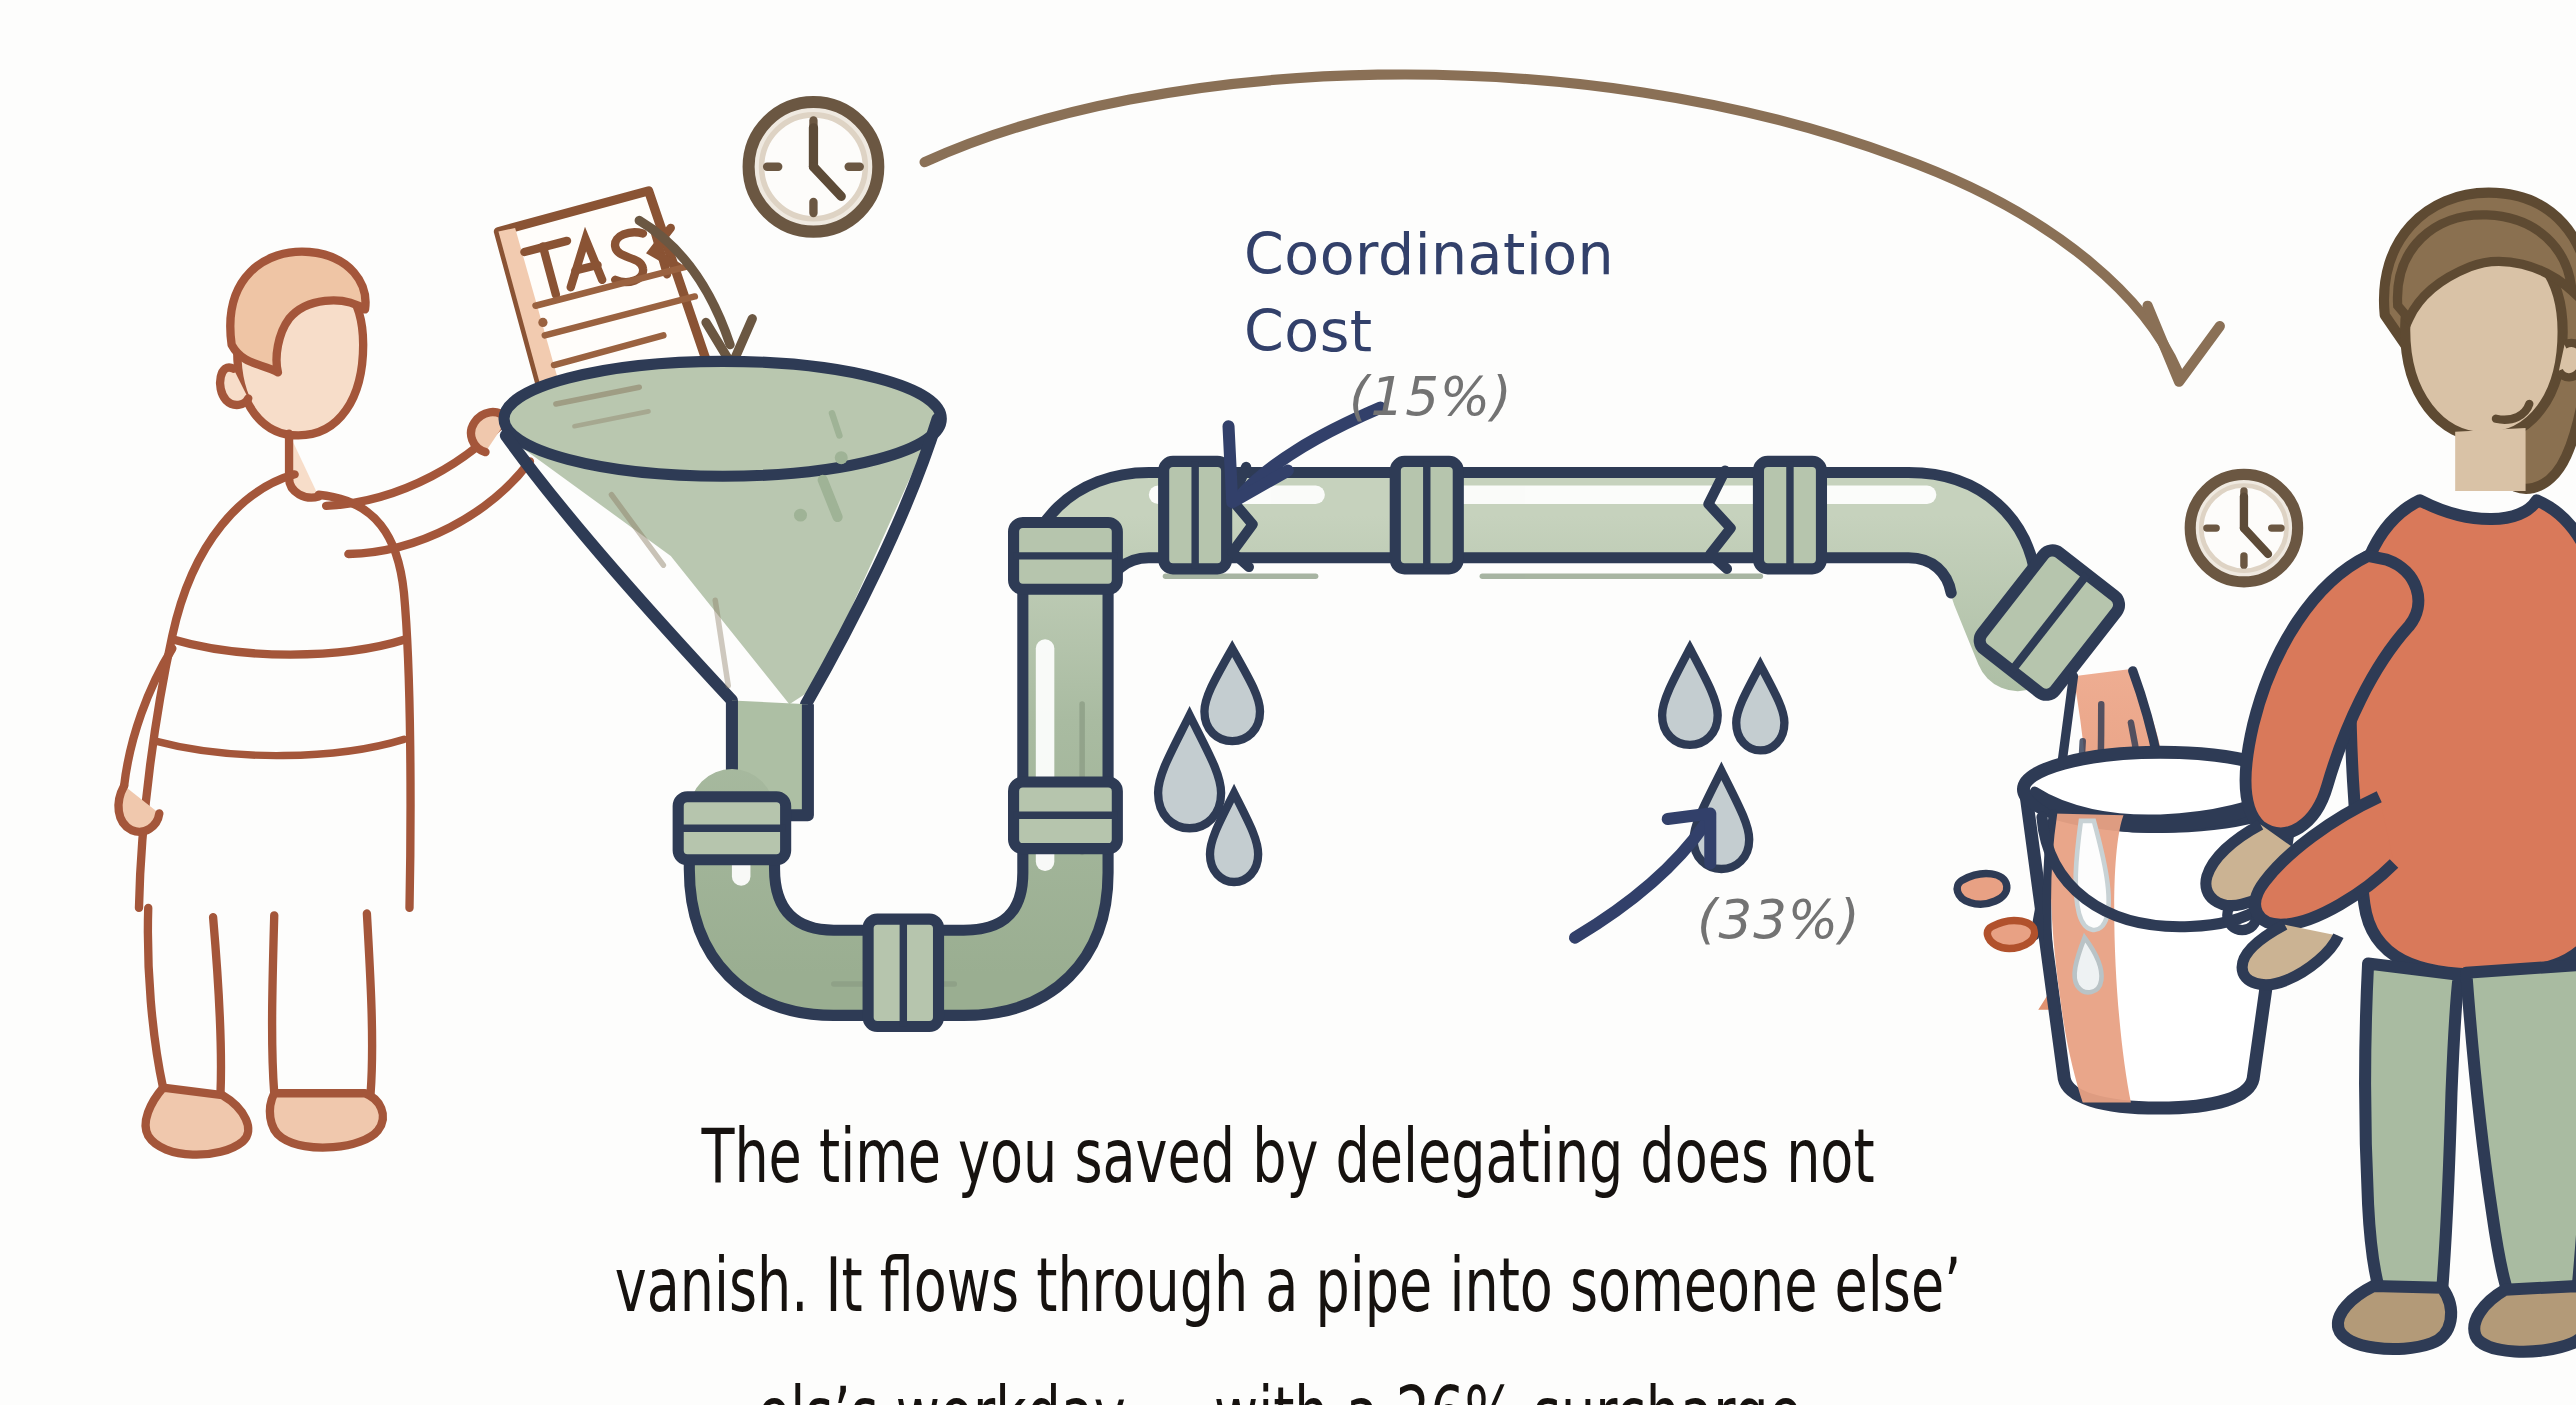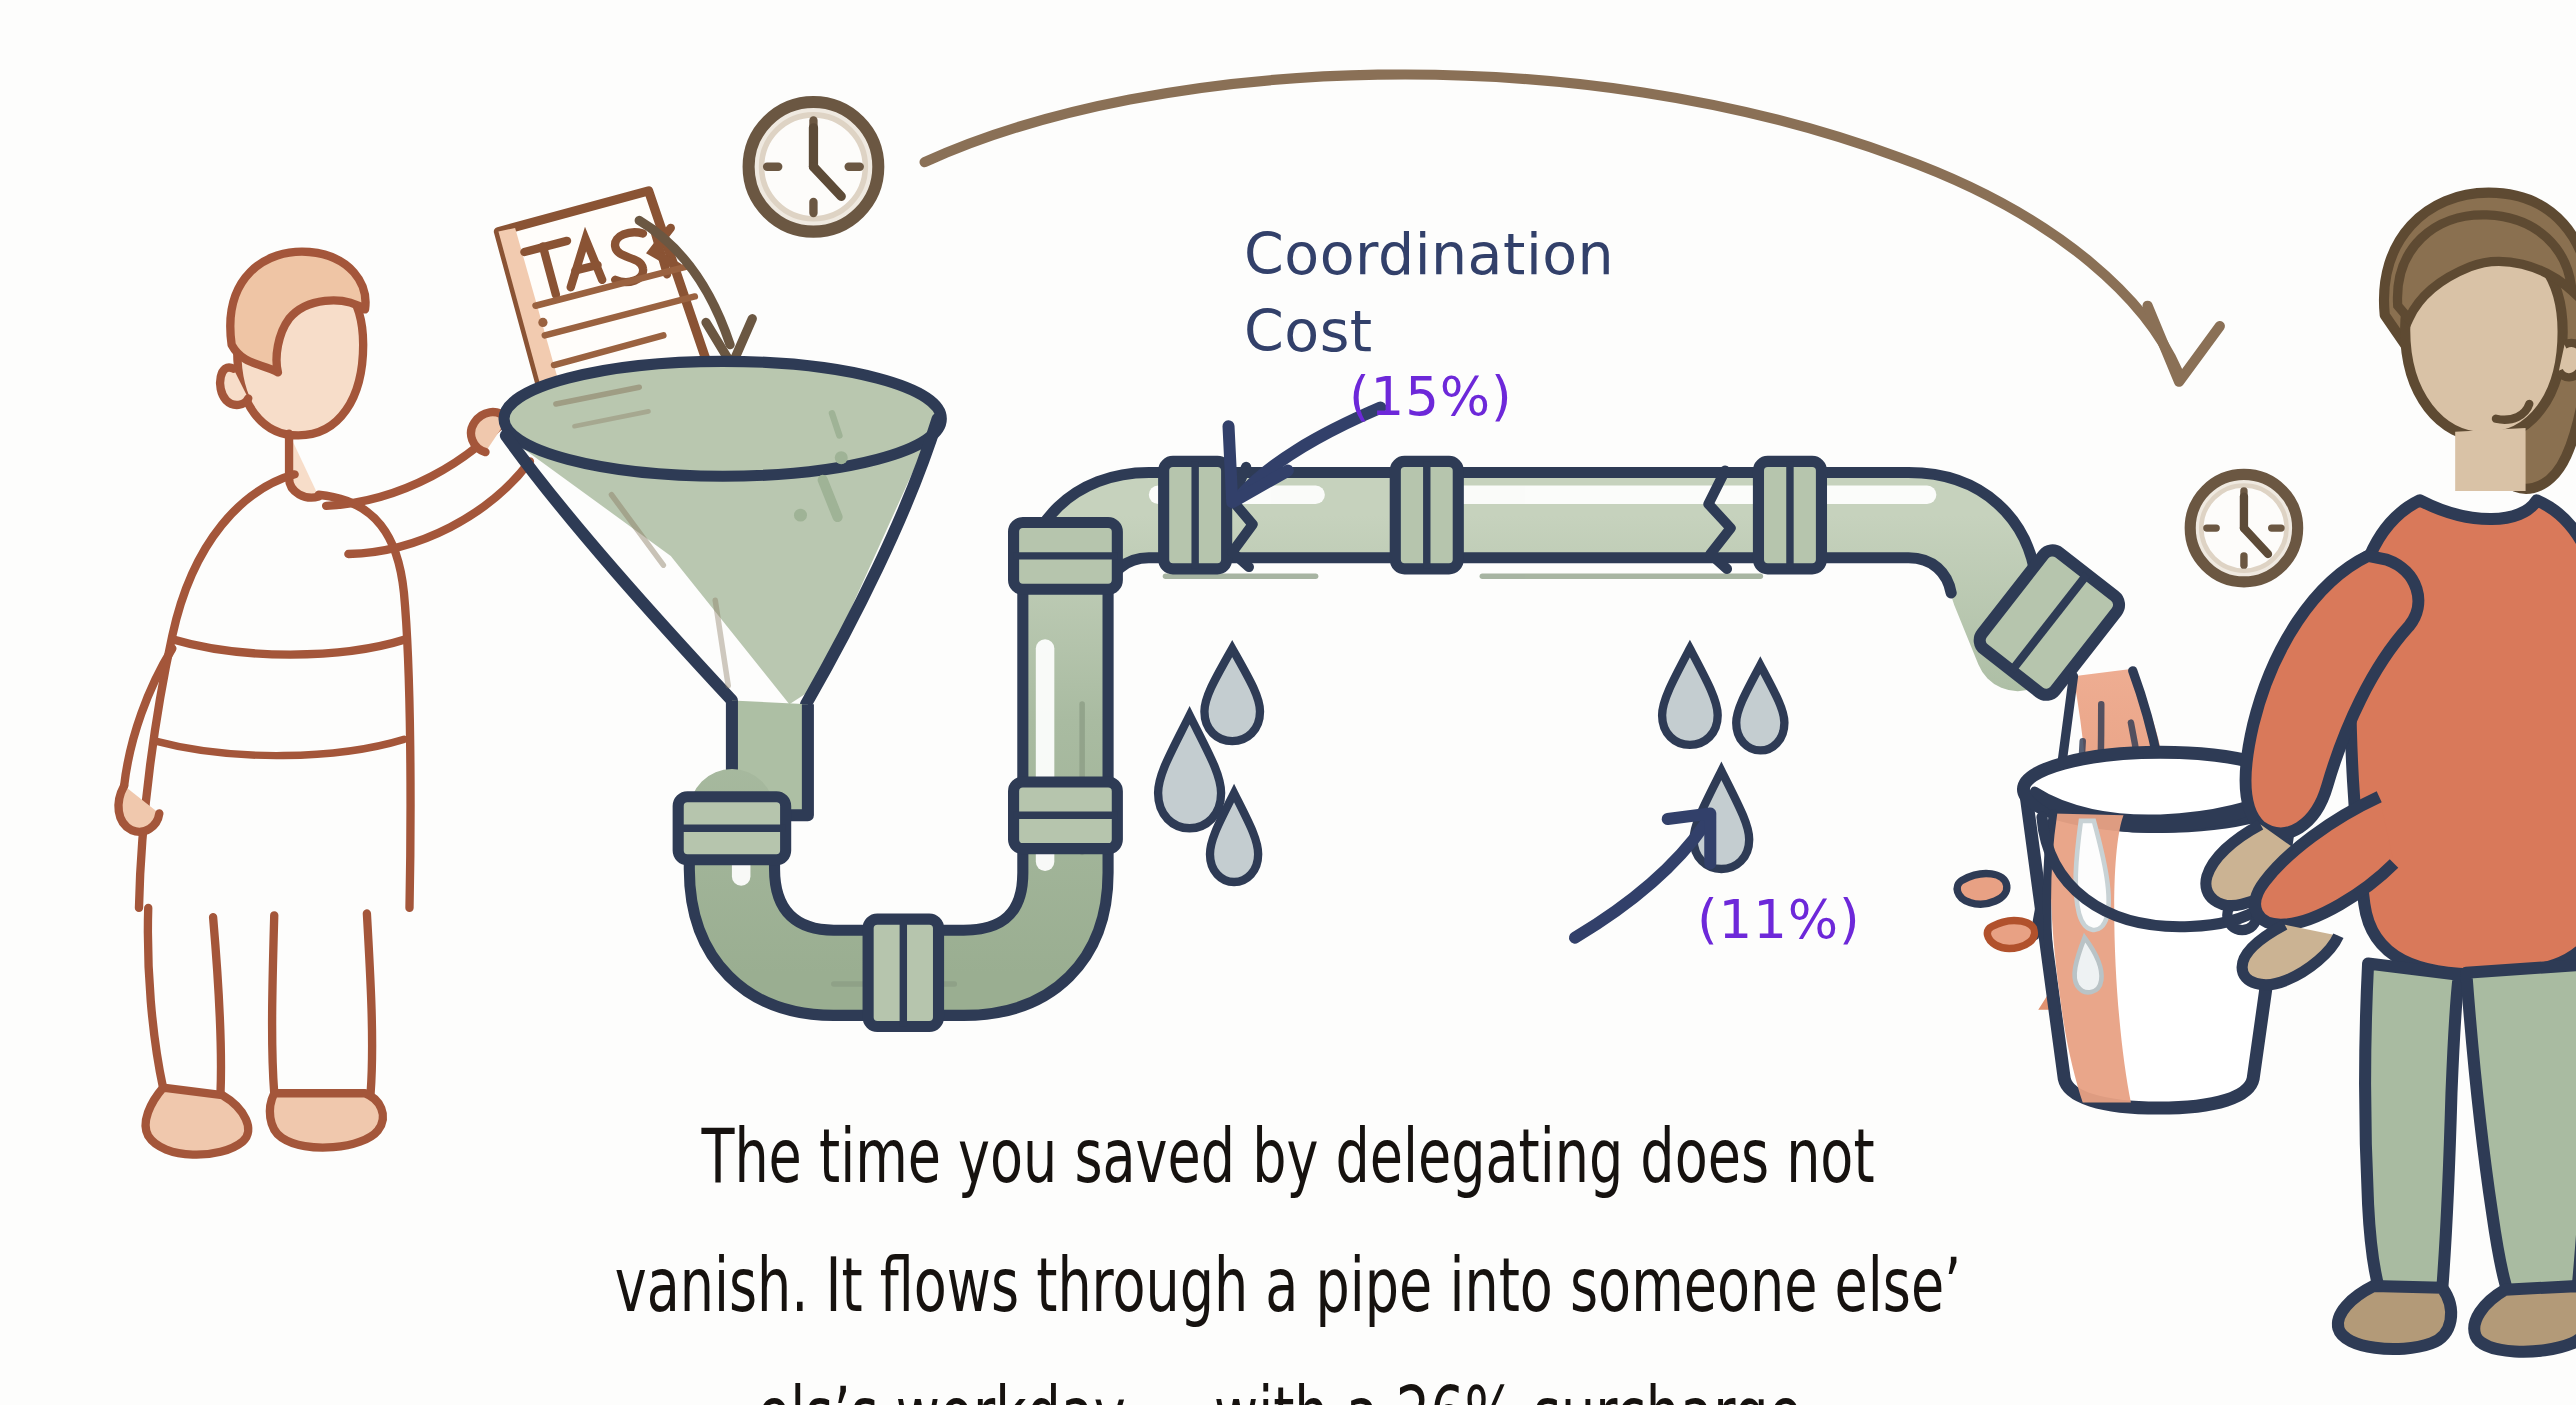--- a/index.html
+++ b/index.html
@@ -9,21 +9,21 @@
   }
   #stage{position:relative;width:2576px;height:1405px;background:#fdfdfc;padding-left:33px;}
   #scene{position:absolute;inset:0;}
   .txt{position:absolute;white-space:pre;}
   .label-blue{
     font-family:"DejaVu Sans", sans-serif;
     color:#32406a;font-weight:400;letter-spacing:0.5px;
   }
   .label-brown{
     font-family:"DejaVu Sans", sans-serif;
-    color:#6d28d9;font-weight:400;letter-spacing:0.9px;
+    color:#737373;font-weight:400;letter-spacing:0.9px;font-style:italic;
   }
   .caption{
     font-family:"DejaVu Sans Condensed","DejaVu Sans", sans-serif;
     color:#16120f;font-weight:400;text-align:center;
     transform:scaleX(.80);transform-origin:center top;
   }
   #coord-label{left:1244px;top:216px;font-size:57px;line-height:77px;text-align:left;}
   #coord-pct{left:1349px;top:366px;font-size:53px;}
   #prov-label{left:1267px;top:834px;font-size:57px;line-height:77px;text-align:left;}
   #prov-pct{left:1697px;top:889px;font-size:53px;}
@@ -353,21 +353,21 @@
       <path d="M1800 884 L1846 878 L1846 932" fill="none" stroke="#32406a" stroke-width="13" stroke-linecap="round" stroke-linejoin="round"></path>
     </g>
 
   </svg>
 
   <div class="txt label-blue" id="coord-label"><span>Coordination</span><br><span>Cost</span></div>
 
   <div class="txt label-brown" id="coord-pct">(15%)</div>
 
 
-  <div class="txt label-brown" id="prov-pct">(11%)</div>
+  <div class="txt label-brown" id="prov-pct">(33%)</div>
 
   <div class="txt caption" id="caption-box">
     <span class="cap-line">The time you saved by delegating does not</span>
     <span class="cap-line">vanish. It flows through a pipe into someone else’</span>
     <span class="cap-line">els’s workday — with a 26% surcharge.</span>
   </div>
 
 </div>
 
 

